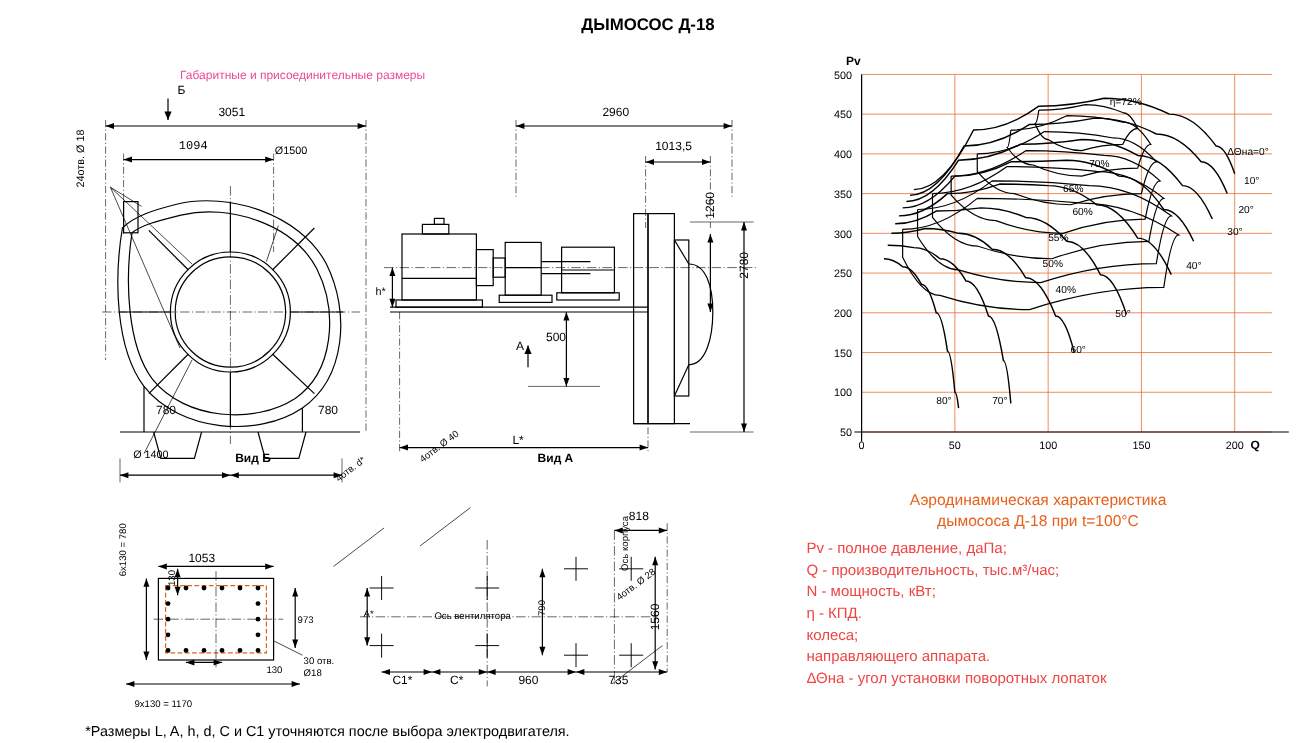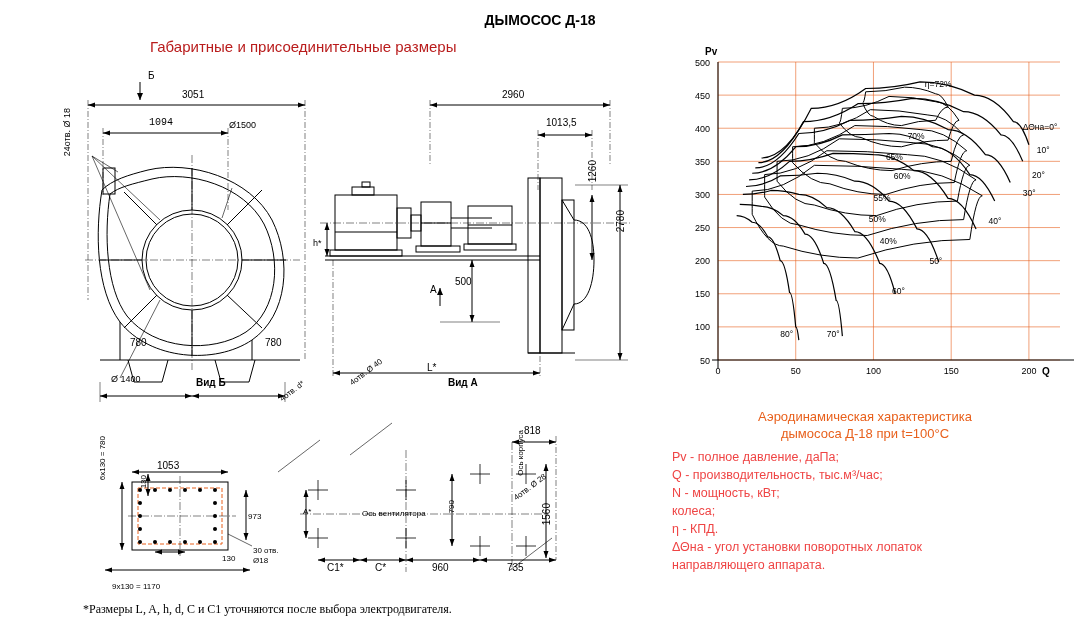--- a/index.html
+++ b/index.html
@@ -1,19 +1,19 @@
 <!DOCTYPE html>
 <html><head>
 <meta charset="utf-8">
 <style>
   html,body{margin:0;padding:0;}
   body{width:1080px;height:619px;background:#ffffff;font-family:"Liberation Sans",sans-serif;position:relative;overflow:hidden;}
   .abs{position:absolute;}
   .title{font-weight:bold;font-size:14px;color:#000;text-align:center;}
-  .subtitle{color:#b91c1c;font-size:15px;}
+  .subtitle{color:#ec4899;font-size:10px;margin-top:20px;}
   .lbl{font-size:10px;color:#000;white-space:nowrap;}
   .lbl9{font-size:9px;color:#000;white-space:nowrap;}
   .lbl8{font-size:8px;color:#000;white-space:nowrap;}
   .legend{font-size:12.5px;color:#ef4444;line-height:18px;}
   .footnote{font-size:12px;color:#000;}
   .chartcap{color:#e8601c;font-size:13px;text-align:center;line-height:17px;}
   svg{display:block;}
   .vert{writing-mode:vertical-rl;transform:rotate(180deg);}
 </style>
 </head>
@@ -383,19 +383,19 @@
 
 <div class="abs chartcap" style="left:665px;top:408px;width:400px;">
   <span style="white-space:pre-line;">Аэродинамическая характеристика
 дымососа Д-18 при t=100°C</span>
 </div>
 
 <div class="abs legend" style="left:672px;top:448px;width:400px;">
   <div>Pv - полное давление, даПа;</div>
   <div>Q - производительность, тыс.м³/час;</div>
   <div>N - мощность, кВт;</div>
+  <div>η - КПД.</div>
   <div>колеса;</div>
-  <div>η - КПД.</div>
+  <div>направляющего аппарата.</div>
   <div>ΔΘна - угол установки поворотных лопаток</div>
-  <div>направляющего аппарата.</div>
 </div>
 
-<div class="abs footnote" style="left:83px;top:602px;font-family:Liberation Serif, serif;">*Размеры  L, A, h, d, C и C1 уточняются после выбора электродвигателя.</div>
+<div class="abs footnote" style="left:71px;top:602px;">*Размеры  L, A, h, d, C и C1 уточняются после выбора электродвигателя.</div>
 
 </body></html>

